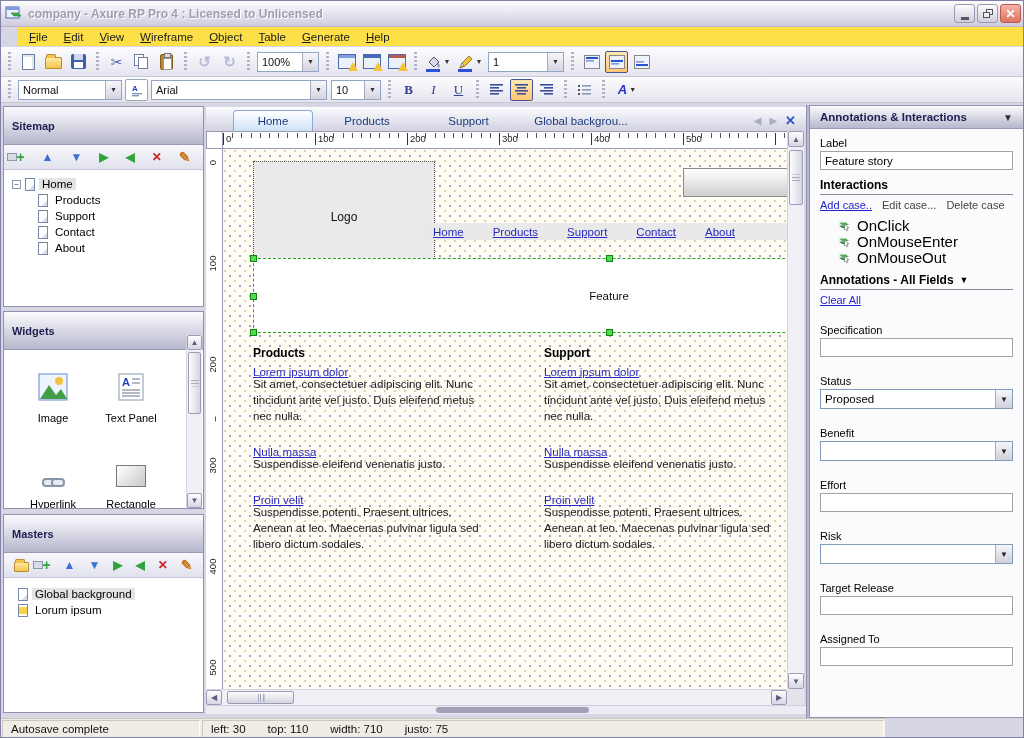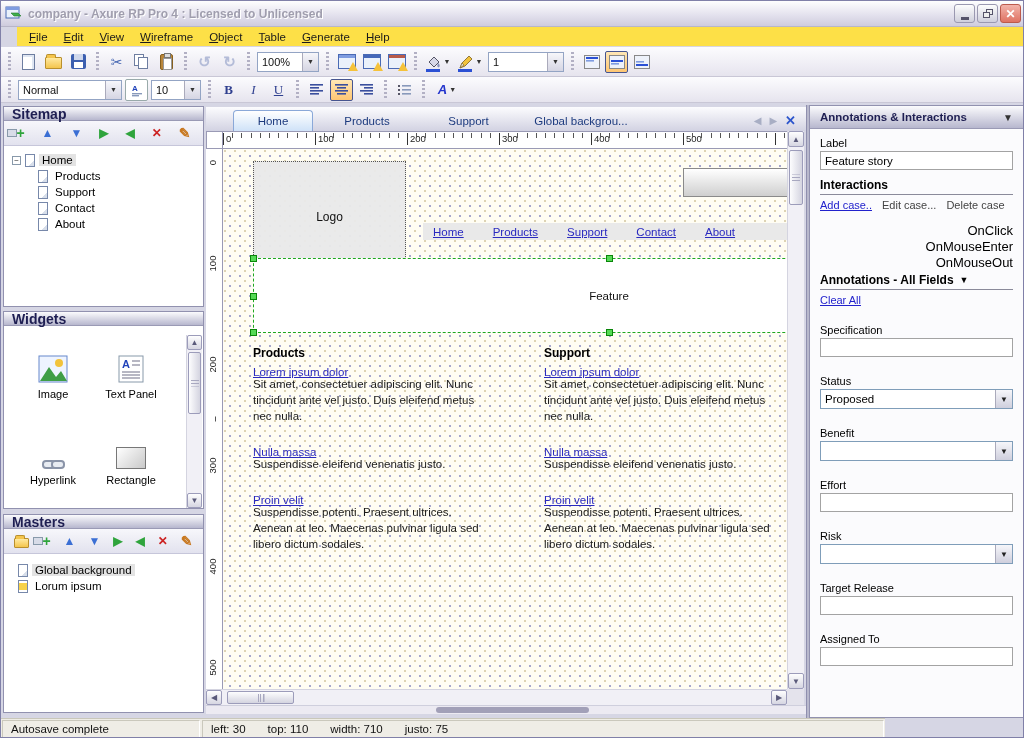--- a/index.html
+++ b/index.html
@@ -68,22 +68,22 @@
   .combo{display:inline-flex;height:20px;background:#fff;border:1px solid #93a4c4;align-items:stretch;margin:0 2px;}
   .combo .val{font-size:11px;padding:3px 4px 0 4px;color:#111;flex:1;white-space:nowrap;overflow:hidden;}
   .combo .btn{width:16px;background:linear-gradient(#f6f6fa,#d5d5e3);border-left:1px solid #aab;
     display:flex;align-items:center;justify-content:center;font-size:7px;color:#333;}
   .valign-ico,.align-ico{display:block;}
   .biu{font-family:"Liberation Serif",serif;color:#2f3f8f;font-size:13px;}
   .drop-arrow{font-size:7px;color:#333;margin-left:2px;}
 
   
   .panel{border:1px solid #9191af;background:#fff;overflow:hidden;}
-  .panel-head{height:14px;background:linear-gradient(180deg,#fbfbfd,#b7b7ce);border-bottom:1px solid #9a9ab5;
-    display:flex;align-items:center;padding:0 8px;font-size:14px;font-weight:bold;color:#1e1e52;}
+  .panel-head{height:38px;background:linear-gradient(180deg,#fbfbfd,#b7b7ce);border-bottom:1px solid #9a9ab5;
+    display:flex;align-items:center;padding:0 8px;font-size:11px;font-weight:bold;color:#1e1e52;}
   .panel-tools{height:25px;background:linear-gradient(#f7f7fb,#e2e2ee);border-bottom:1px solid #c6c6da;
     display:flex;align-items:center;justify-content:space-around;padding:0 4px;}
   .pt-ico{font-size:12px;line-height:1;font-weight:bold;}
   .arr-up,.arr-dn{color:#3b6fd4;}
   .arr-l,.arr-r{color:#2fa43c;}
   .ico-del{color:#cc2222;}
   .ico-edit{color:#c87820;font-size:14px;}
   .ico-add{color:#2fa43c;font-size:14px;position:relative;}
   .ico-add::before{content:"";position:absolute;left:-9px;top:3px;width:8px;height:6px;background:#d8dce8;border:1px solid #8899aa;}
   .tree{padding:6px 0 0 8px;}
@@ -93,21 +93,21 @@
   .expander{width:9px;height:9px;border:1px solid #8899aa;background:#fff;font-size:8px;line-height:7px;
     text-align:center;color:#333;margin-right:4px;}
   .page-ico{width:10px;height:13px;background:linear-gradient(135deg,#fff 72%,#d7deea 72%);
     border:1px solid #7788aa;flex:none;}
   .page-ico.yellow{background:linear-gradient(#fff 20%,#f7d24a 20% 85%,#fff 85%);}
   .child{margin-left:26px;}
 
   .widget-grid{display:flex;flex-wrap:wrap;padding:6px 2px 0 10px;width:175px;}
   .widget-cell{width:78px;height:68px;display:flex;flex-direction:column;align-items:center;justify-content:flex-end;
     font-size:11px;color:#000;margin-bottom:18px;}
-  .widget-cell .wlbl{margin-top:5px;}
+  .widget-cell .wlbl{margin-top:11px;}
   .chain{display:flex;align-items:center;}
   .chain i{width:14px;height:9px;border:2px solid #8a94a8;border-radius:4px;display:inline-block;background:#e8ecf2;}
   .chain i:last-child{margin-left:-5px;}
   .rect-ico{width:30px;height:22px;background:linear-gradient(135deg,#fff,#c9c9c9);border:1px solid #777;}
   .vscroll{position:absolute;width:16px;background:#f1f0f6;border-left:1px solid #d4d4e0;}
   .sb-btn{position:absolute;background:linear-gradient(180deg,#fefefe,#d6d6e2);border:1px solid #9c9cba;
     border-radius:2px;color:#5a5a7a;display:flex;align-items:center;justify-content:center;font-size:8px;}
   .sb-thumb{position:absolute;background:linear-gradient(90deg,#fdfdfe,#d4d4e0);border:1px solid #9c9cba;border-radius:2px;}
   .sb-thumb.h{background:linear-gradient(180deg,#fdfdfe,#d4d4e0);}
   .sb-grip{position:absolute;left:50%;top:50%;transform:translate(-50%,-50%);width:8px;height:7px;
@@ -138,21 +138,21 @@
   .vruler .ticks{position:absolute;top:0;right:0;width:5px;height:100%;
     background:repeating-linear-gradient(180deg,#555 0 1px,transparent 1px 10.1px);}
   .vruler .ticksM{position:absolute;top:0;right:0;width:12px;height:100%;
     background:repeating-linear-gradient(180deg,#333 0 1px,transparent 1px 101px);}
   .vruler span{position:absolute;left:1px;font-size:9.5px;color:#222;transform:rotate(-90deg);transform-origin:center;width:24px;text-align:center;margin-left:-7px;}
 
   #canvas{left:222px;top:148px;width:564px;height:540px;overflow:hidden;background-color:#fffdf3;
     background-image:radial-gradient(circle,#a6a6cc 0.8px,rgba(0,0,0,0) 1.1px),
                      radial-gradient(circle,#ddd3b4 0.8px,rgba(0,0,0,0) 1.1px);
     background-size:10px 10px,10px 10px;background-position:2px 2px,7px 7px;}
-  .logo-box{position:absolute;left:30px;top:12px;width:153px;height:112px;background:rgba(233,233,233,.95);
+  .logo-box{position:absolute;left:30px;top:12px;width:182px;height:112px;background:rgba(233,233,233,.95);
     border:1px dotted #555;display:flex;align-items:center;justify-content:center;font-size:12px;color:#111;}
   .field-box{position:absolute;left:460px;top:19px;width:110px;height:29px;
     background:linear-gradient(#ffffff,#cfcfcf);border:1px solid #8a8a8a;}
   .nav-strip{position:absolute;left:200px;top:74px;width:364px;height:17px;background:#e9e9e9;
     display:flex;align-items:center;gap:29px;padding-left:10px;}
   .wlink{font-size:11.5px;color:#2a2ac0;text-decoration:underline;white-space:nowrap;}
   .feature-box{position:absolute;left:30px;top:109px;width:712px;height:75px;background:#fff;
     border:1px dashed #1fa81f;display:flex;align-items:center;justify-content:center;
     font-size:11.5px;color:#111;}
   .handle{position:absolute;width:7px;height:7px;background:#55d955;border:1px solid #0a860a;}
@@ -175,21 +175,21 @@
   .insp-body{padding:6px 10px 0 10px;}
   .cap{margin:2px 0 2px;font-size:11px;}
   .tinput{width:193px;height:19px;border:1px solid #a3a3a3;background:#fff;font-size:11.5px;
     font-family:"Liberation Sans",sans-serif;padding:1px 4px;color:#000;}
   .sect-head{font-size:12px;font-weight:bold;margin-top:8px;display:flex;align-items:center;}
   .sect-head .tri{font-size:9px;margin-left:6px;}
   .sect-rule{border:none;border-top:1px solid #8a8a9a;margin:2px 0 4px;}
   .ilink{color:#2222cc;text-decoration:underline;}
   .glink{color:#444;}
   .case-links{display:flex;gap:10px;margin:2px 0 6px;white-space:nowrap;}
-  .event-row{display:flex;align-items:flex-end;gap:6px;margin-left:18px;height:16px;font-size:13px;flex-direction:column;}
+  .event-row{display:flex;align-items:center;gap:6px;margin-left:18px;height:16px;font-size:15px;}
   .field{margin-top:18px;}
   .fselect{width:193px;height:20px;border:1px solid #7f9db9;background:#fff;display:flex;align-items:stretch;}
   .fselect .sval{flex:1;font-size:11.5px;padding:3px 4px 0;}
   .fselect .sbtn{width:17px;background:linear-gradient(#f6f6fa,#cfcfdd);border-left:1px solid #aab;
     display:flex;align-items:center;justify-content:center;font-size:8px;color:#222;}
 
   
   .statusbar{left:0;top:717px;width:884px;height:21px;background:#efede6;border-top:1px solid #c9c7ba;
     display:flex;align-items:stretch;font-size:11.5px;color:#111;}
   .status-cell{border:1px solid;border-color:#cac8bc #fff #fff #cac8bc;margin:1px;display:flex;
@@ -331,20 +331,24 @@
       <span class="val">Normal</span>
       <span class="btn">▼</span>
     </span>
     <span class="t-btn" style="width:20px;border:1px solid #9aa;background:#fff">
       <svg width="12" height="14" viewBox="0 0 12 14">
         <text x="1" y="8" font-size="8" font-weight="bold" fill="#2244bb">A</text>
         <rect x="1" y="10" width="10" height="1.4" fill="#8899bb"></rect>
           <rect x="1" y="12" width="7" height="1.4" fill="#8899bb"></rect>
       </svg>
     </span>
+    <span class="combo" style="width:176px">
+      <span class="val">Arial</span>
+      <span class="btn">▼</span>
+    </span>
     <span class="combo" style="width:50px">
       <span class="val">10</span>
       <span class="btn">▼</span>
     </span>
     <span class="grip"></span>
     <span class="t-btn">
         <span class="biu" style="font-weight:bold">B</span>
       </span>
     <span class="t-btn">
         <span class="biu" style="font-style:italic">I</span>

